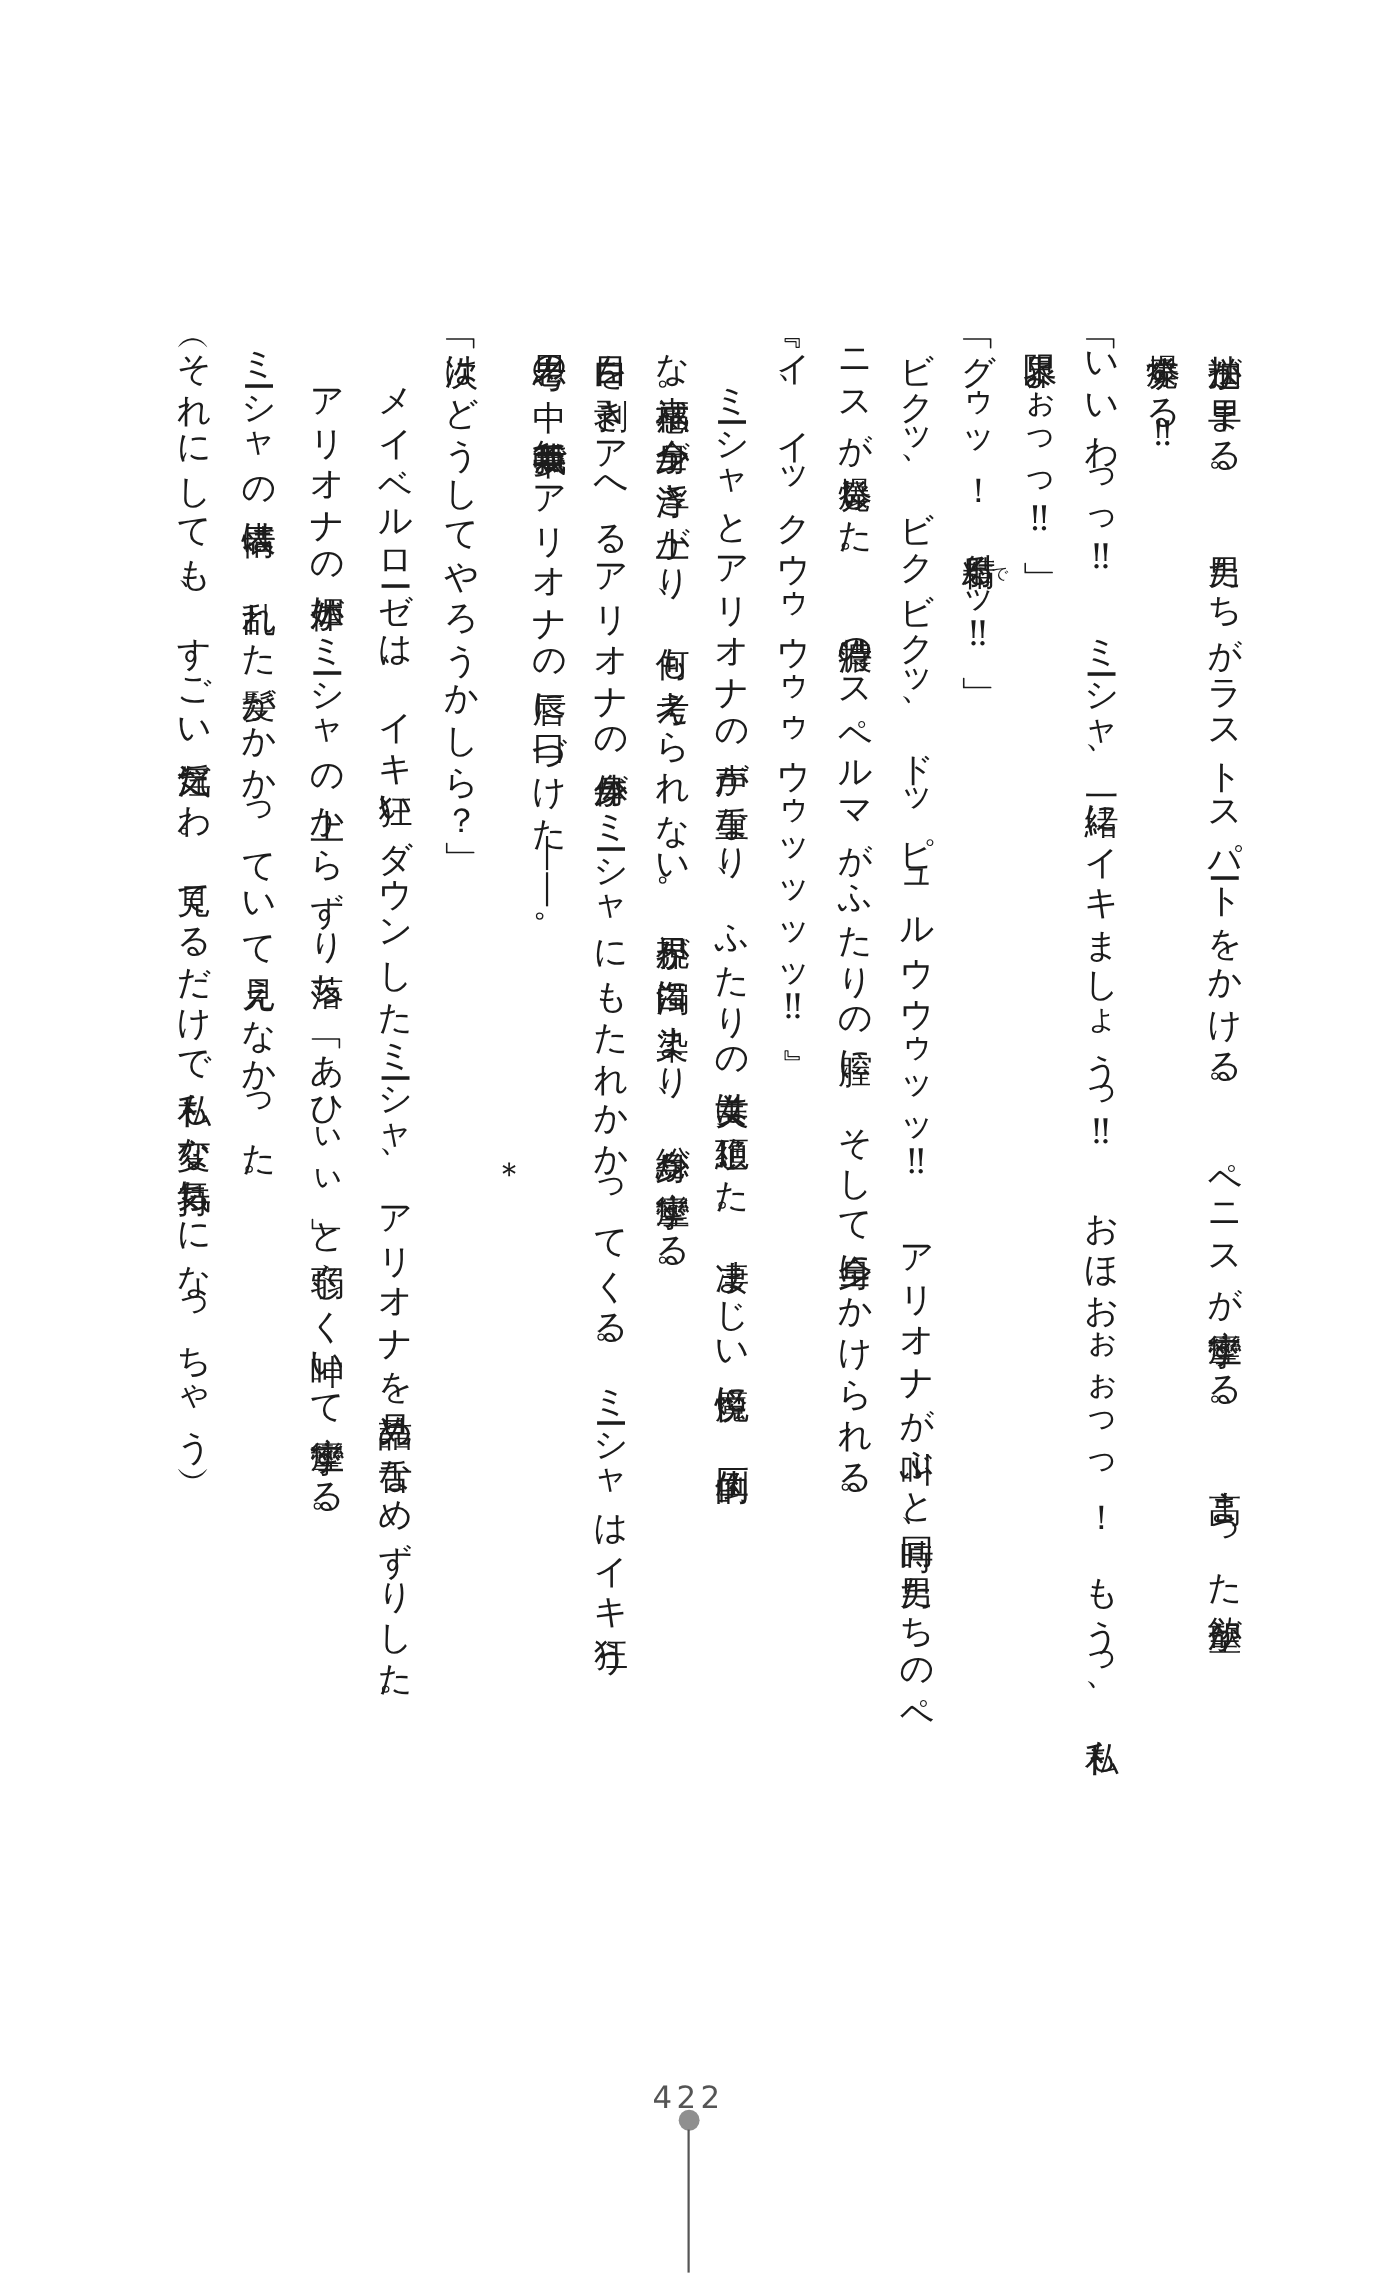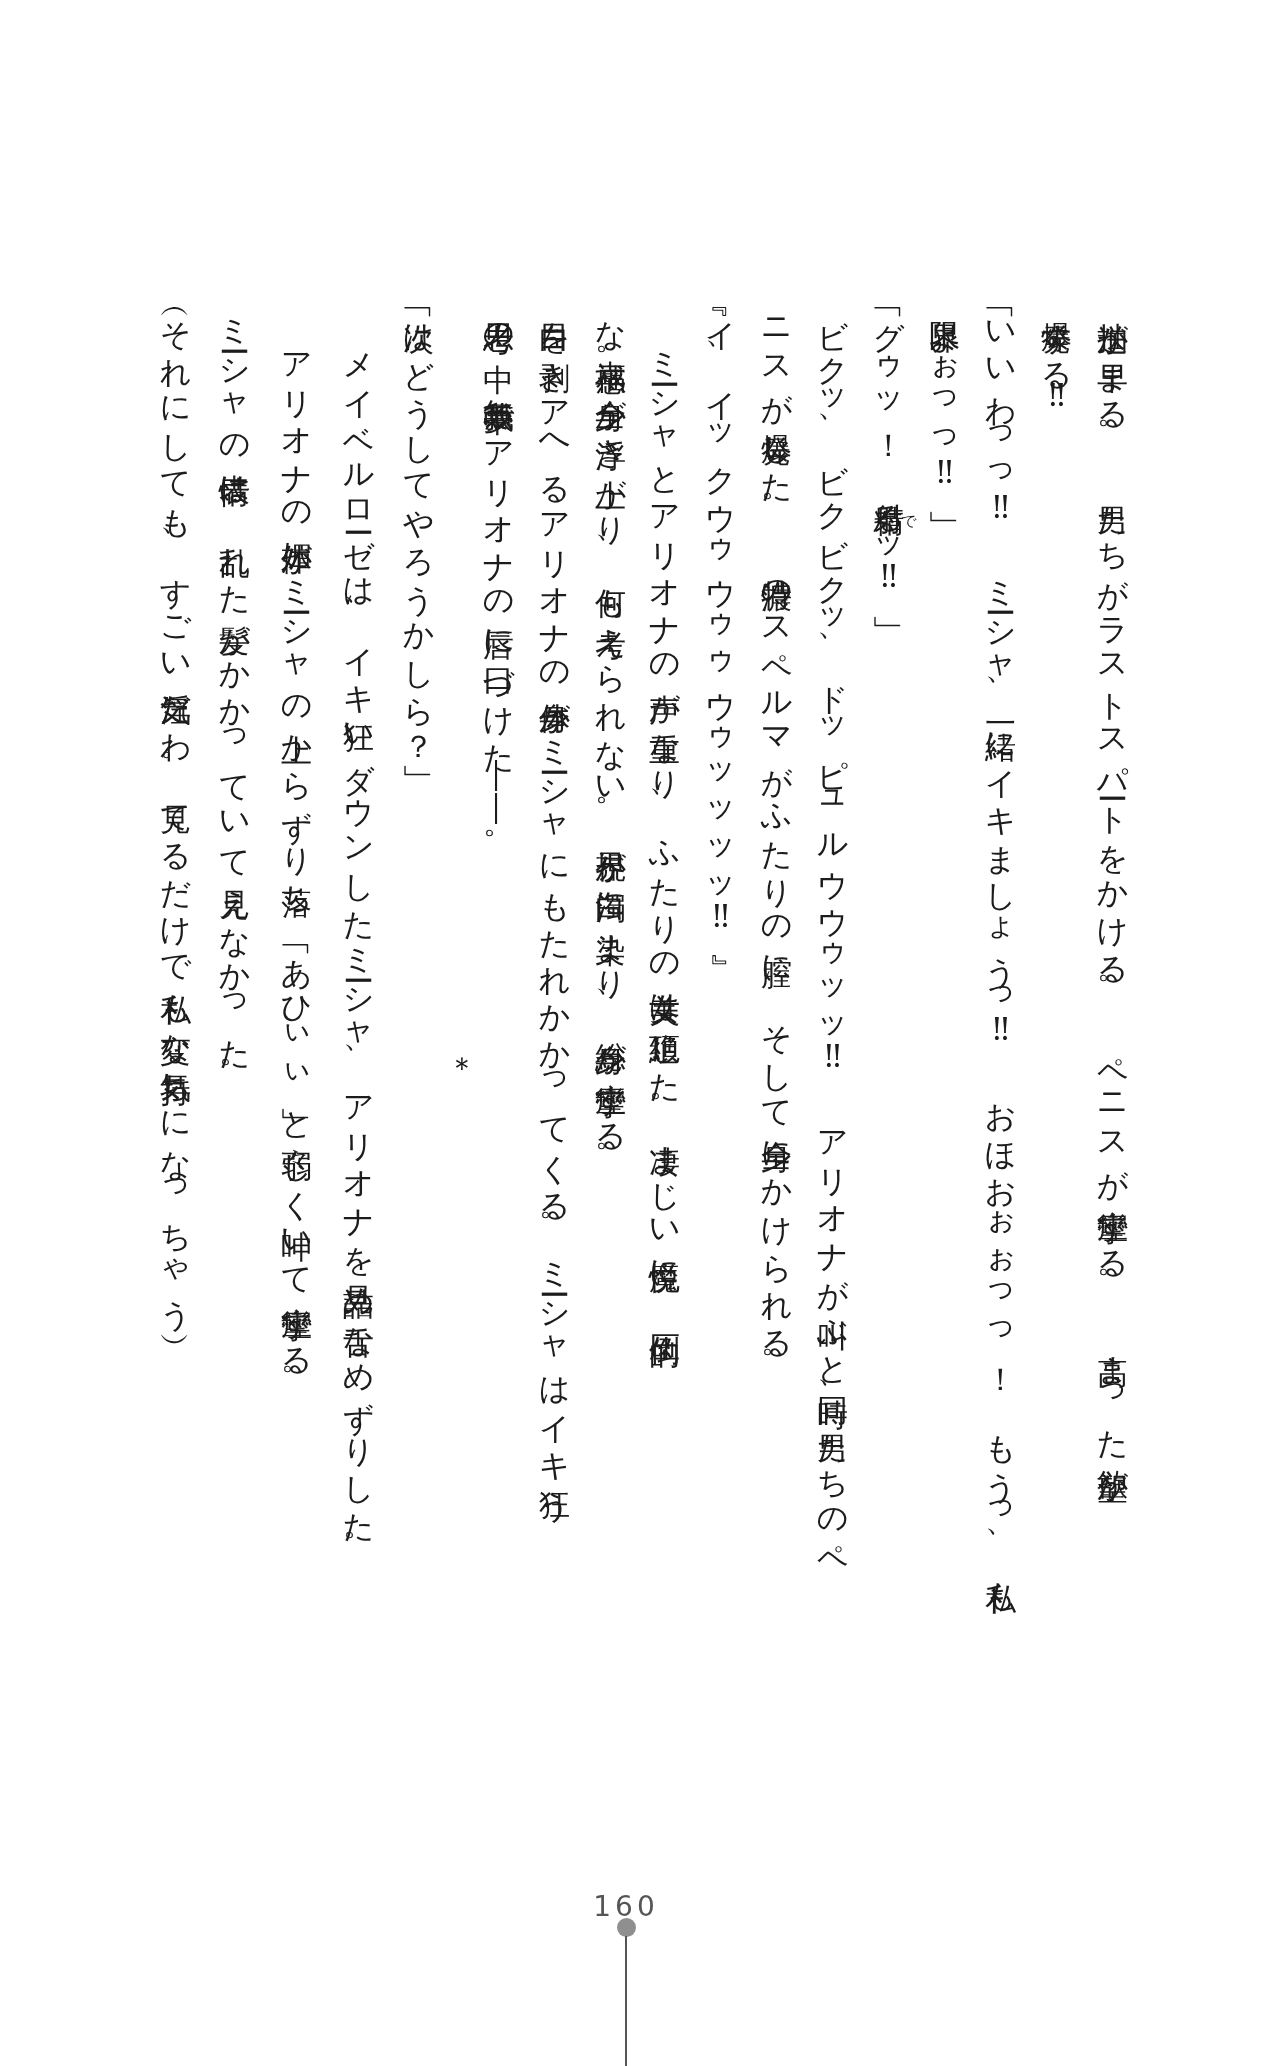--- a/index.html
+++ b/index.html
@@ -95,17 +95,17 @@
     <div class="vline" style="left: 342px; top: 298px;">　メイベルローゼは、イキ狂いダウンしたミーシャ、アリオナを見詰め舌なめずりした。</div>
     <div class="vline" style="left: 280px; top: 298px;">　アリオナの媚体がミーシャの上からずり落ち、「あひぃぃ」と弱々しく呻いて痙攣する。</div>
     <div class="vline" style="left: 218px; top: 298px;">ミーシャの表情は、乱れた髪がかかっていて見えなかった。</div>
     <div class="vline" style="left: 159px; top: 298px;">（それにしても、すごい淫気だわ。見てるだけで私も変な気持ちになっちゃう）</div>
   </div>
 
 <div class="separator">＊</div>
 
 <div class="furigana">で</div>
 
-<div class="page-number">160</div>
+<div class="page-number">422</div>
 
 <div class="footer-circle"></div>
 
 <div class="footer-rule"></div>
 
 </body></html>

